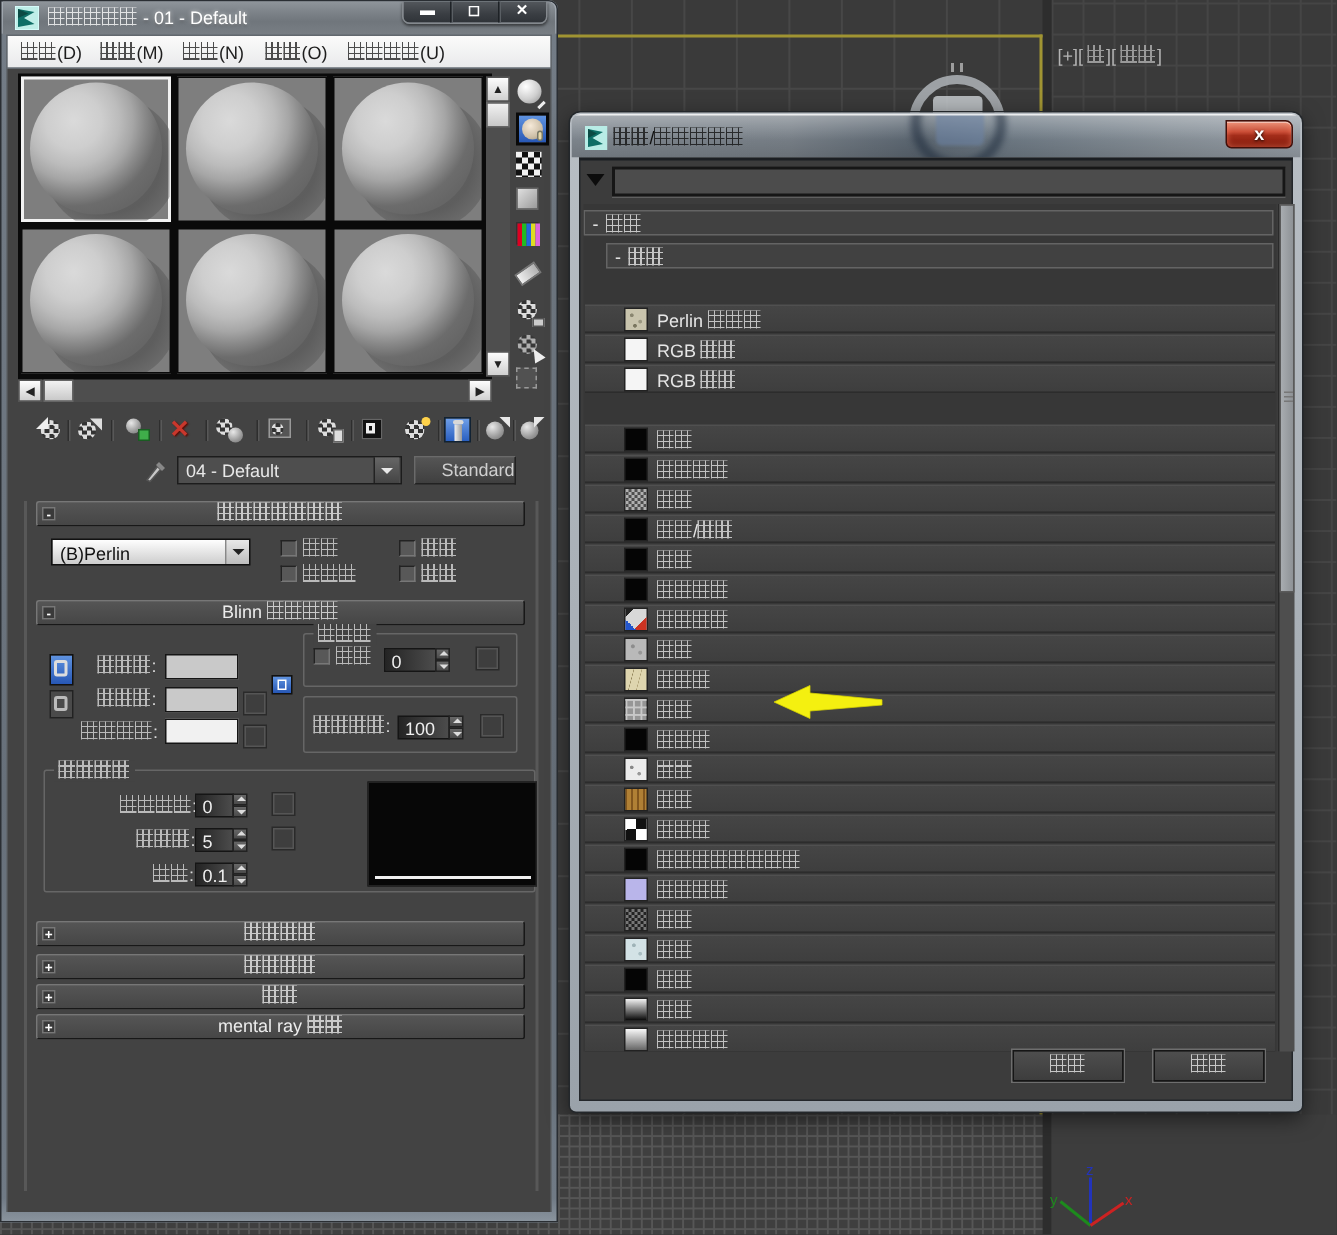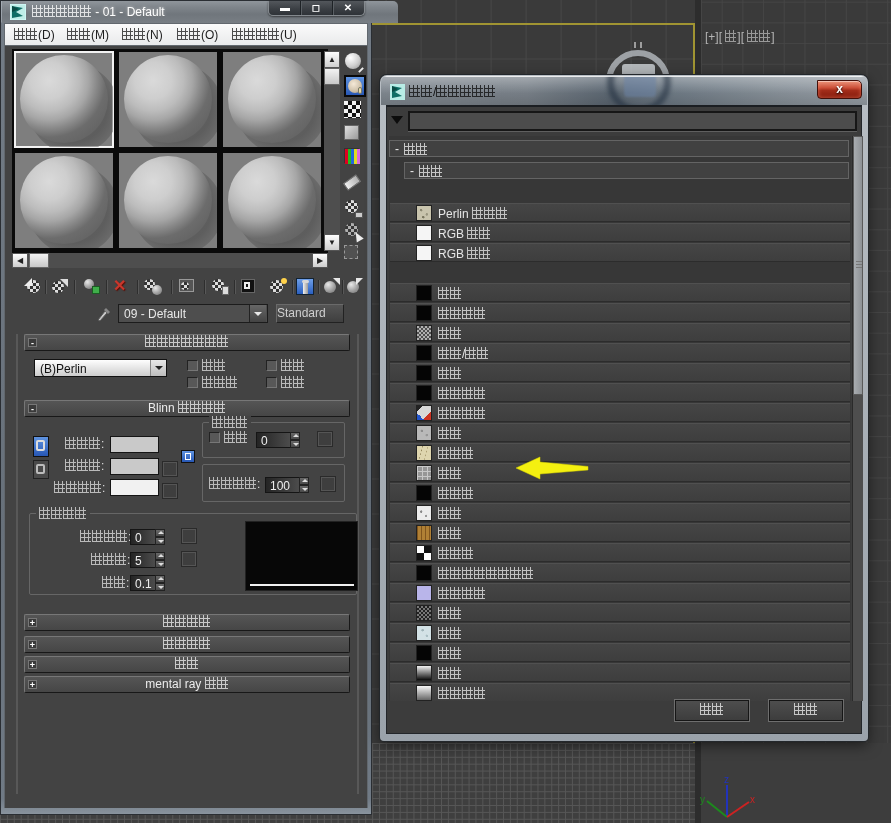--- a/index.html
+++ b/index.html
@@ -15,21 +15,21 @@
 #vplabel{position:absolute;left:705px;top:30px;color:#b4b4b4;font-size:12px}
 
 #ring{position:absolute;left:606px;top:50px;width:64px;height:64px;border:6px solid rgba(175,180,184,.85);border-radius:50%;}
 #ringsq{position:absolute;left:622px;top:64px;width:33px;height:34px;background:rgba(200,204,208,.85);border-radius:3px}
 #ringt1{position:absolute;left:634px;top:42px;width:2px;height:6px;background:rgba(175,175,175,.85)}
 #ringt2{position:absolute;left:640px;top:42px;width:2px;height:6px;background:rgba(175,175,175,.85)}
 
 #axis{position:absolute;left:690px;top:770px;width:80px;height:53px}
 
 #me{position:absolute;left:0px;top:0px;width:372px;height:815px;background:linear-gradient(180deg,#a6adb5 0px,#959ca4 22px,#737c86 23px,#67707a 65%,#707a85 98%,#8b959f);border-radius:0 6px 3px 3px;border-radius:0 6px 0 0;box-shadow:0 0 0 1px #2a2e33 inset}
-#me .tbar{position:absolute;left:2px;top:1px;width:396px;height:22px;background:linear-gradient(180deg,#8f959b 0,#7e848a 30%,#70767c 60%,#787e84 100%);border-radius:0 5px 0 0}
+#me .tbar{position:absolute;left:2px;top:1px;width:368px;height:22px;background:linear-gradient(180deg,#8f959b 0,#7e848a 30%,#70767c 60%,#787e84 100%);border-radius:0 5px 0 0}
 #me .ttl{position:absolute;left:30px;top:4px;font-size:12px;color:#fff;text-shadow:0 0 3px rgba(255,255,255,.7),0 1px 2px rgba(0,0,0,.4)}
 #melogo{position:absolute;left:8px;top:3px;width:16px;height:16px}
 #mebtns{position:absolute;left:266px;top:0px;width:97px;height:15px;background:linear-gradient(180deg,#53575c,#3a3e43 60%,#2f3338);border:1px solid #84898e;border-top:none;border-radius:0 0 5px 5px;box-shadow:0 1px 2px rgba(0,0,0,.5)}
 #mebtns i{position:absolute;top:0;width:1px;height:100%;background:#1e2226;box-shadow:1px 0 0 #5a5f64}
 #mebtns span{position:absolute;top:0px;font-size:10px;color:#fff;font-weight:bold;width:32px;text-align:center;line-height:13px}
 #memenu{position:absolute;left:4px;top:23px;width:364px;height:23px;background:linear-gradient(180deg,#fbfbfb,#e9eaeb);border:1px solid #62686e;color:#1d1d1d;font-size:12px}
 #memenu span{position:absolute;top:4px}
 #mepanel{position:absolute;left:4px;top:46px;width:364px;height:762px;background:#434343;border-left:1px solid #62686e;border-right:1px solid #62686e}
 
 #slotwrap{position:absolute;left:7px;top:3px;width:316px;height:205px;background:#0a0a0a}
@@ -48,21 +48,21 @@
 
 #icol{position:absolute;left:339px;top:3px;width:24px;height:260px}
 .ri{position:absolute;left:0;width:19px;height:19px}
 
 #tb1{position:absolute;left:7px;top:232px;width:354px;height:20px}
 .ti{position:absolute;top:0;width:18px;height:17px}
 #tb2{position:absolute;left:7px;top:258px;width:354px;height:20px}
 #dropdown{position:absolute;left:106px;top:0;width:150px;height:19px;background:#4e4e4e;border:1px solid #1c1c1c;color:#e8e8e8;font-size:12px}
 #dropdown b{position:absolute;right:1px;top:0px;width:17px;height:17px;background:linear-gradient(180deg,#666,#444);border-left:1px solid #222}
 #dropdown b:after{content:"";position:absolute;left:4px;top:7px;border:4px solid transparent;border-top-color:#e8e8e8}
-#stdbtn{position:absolute;left:264px;top:0;width:68px;height:19px;background:linear-gradient(180deg,#555,#3f3f3f);border:1px solid #222;border-top-color:#6a6a6a;border-left-color:#6a6a6a;color:#cfcfcf;font-size:12px;text-align:left;line-height:17px}
+#stdbtn{position:absolute;left:264px;top:0;width:68px;height:19px;background:linear-gradient(180deg,#555,#3f3f3f);border:1px solid #222;border-top-color:#6a6a6a;border-left-color:#6a6a6a;color:#cfcfcf;font-size:12px;text-align:right;line-height:17px}
 #eyed{position:absolute;left:83px;top:0px;width:18px;height:19px}
 
 .roll{position:absolute;left:19px;width:326px;height:17px;background:linear-gradient(180deg,#555,#464646);border:1px solid #181818;border-top-color:#777;border-left-color:#777;border-radius:2px;color:#ececec;font-size:12px;text-align:center;line-height:15px}
 .roll .pm{position:absolute;left:3px;top:3px;width:9px;height:9px;background:#3a3a3a;border:1px solid #777;color:#fff;font-size:9px;line-height:8px;text-align:center;font-weight:bold}
 .sideL{position:absolute;left:11px;width:2px;background:#585858}
 .sideR{position:absolute;left:352px;width:2px;background:#585858}
 
 #shddrop{position:absolute;left:29px;top:313px;width:133px;height:18px;background:linear-gradient(180deg,#fefefe,#cdcdcd);border:1px solid #111;color:#111;font-size:12px}
 #shddrop b{position:absolute;right:0px;top:0px;width:16px;height:16px;background:linear-gradient(180deg,#e8e8e8,#bdbdbd);border-left:1px solid #888}
 #shddrop b:after{content:"";position:absolute;left:4px;top:6px;border:4px solid transparent;border-top-color:#222}
@@ -289,21 +289,21 @@
         <i style="position:absolute;left:307px;top:2px;width:1px;height:14px;background:#585858"></i>
         <i style="position:absolute;left:330px;top:2px;width:1px;height:14px;background:#2e2e2e"></i>
         <i style="position:absolute;left:331px;top:2px;width:1px;height:14px;background:#585858"></i>
       </div>
   <div id="tb2">
     <svg id="eyed" viewBox="0 0 18 19">
           <path d="M3 16 L10 7 L12 9 L5 17 Z" fill="#c8c8c8" stroke="#555"></path>
           <path d="M11 4 L15 8 L13 10 L9 6Z" fill="#888"></path>
         </svg>
     <div id="dropdown">
-          <span style="position:absolute;left:5px;top:2px">09 - Default</span>
+          <span style="position:absolute;left:5px;top:2px">04 - Default</span>
           <b></b>
         </div>
     <div id="stdbtn">Standard</div>
   </div>
   <div class="roll" style="top:288px"><span class="pm">-</span><i class="c" style="width:11px;height:12px;"></i><i class="c" style="width:11px;height:12px;"></i><i class="c" style="width:11px;height:12px;"></i><i class="c" style="width:11px;height:12px;"></i><i class="c" style="width:11px;height:12px;"></i><i class="c" style="width:11px;height:12px;"></i><i class="c" style="width:11px;height:12px;"></i></div>
       <div class="roll" style="top:354px"><span class="pm">-</span>Blinn <i class="c" style="width:11px;height:12px;"></i><i class="c" style="width:11px;height:12px;"></i><i class="c" style="width:11px;height:12px;"></i><i class="c" style="width:11px;height:12px;"></i></div>
       <div class="roll" style="top:568px"><span class="pm">+</span><i class="c" style="width:11px;height:12px;"></i><i class="c" style="width:11px;height:12px;"></i><i class="c" style="width:11px;height:12px;"></i><i class="c" style="width:11px;height:12px;"></i></div>
       <div class="roll" style="top:590px"><span class="pm">+</span><i class="c" style="width:11px;height:12px;"></i><i class="c" style="width:11px;height:12px;"></i><i class="c" style="width:11px;height:12px;"></i><i class="c" style="width:11px;height:12px;"></i></div>
       <div class="roll" style="top:610px"><span class="pm">+</span><i class="c" style="width:11px;height:12px;"></i><i class="c" style="width:11px;height:12px;"></i></div>
       <div class="roll" style="top:630px"><span class="pm">+</span>mental ray <i class="c" style="width:11px;height:12px;"></i><i class="c" style="width:11px;height:12px;"></i></div>

